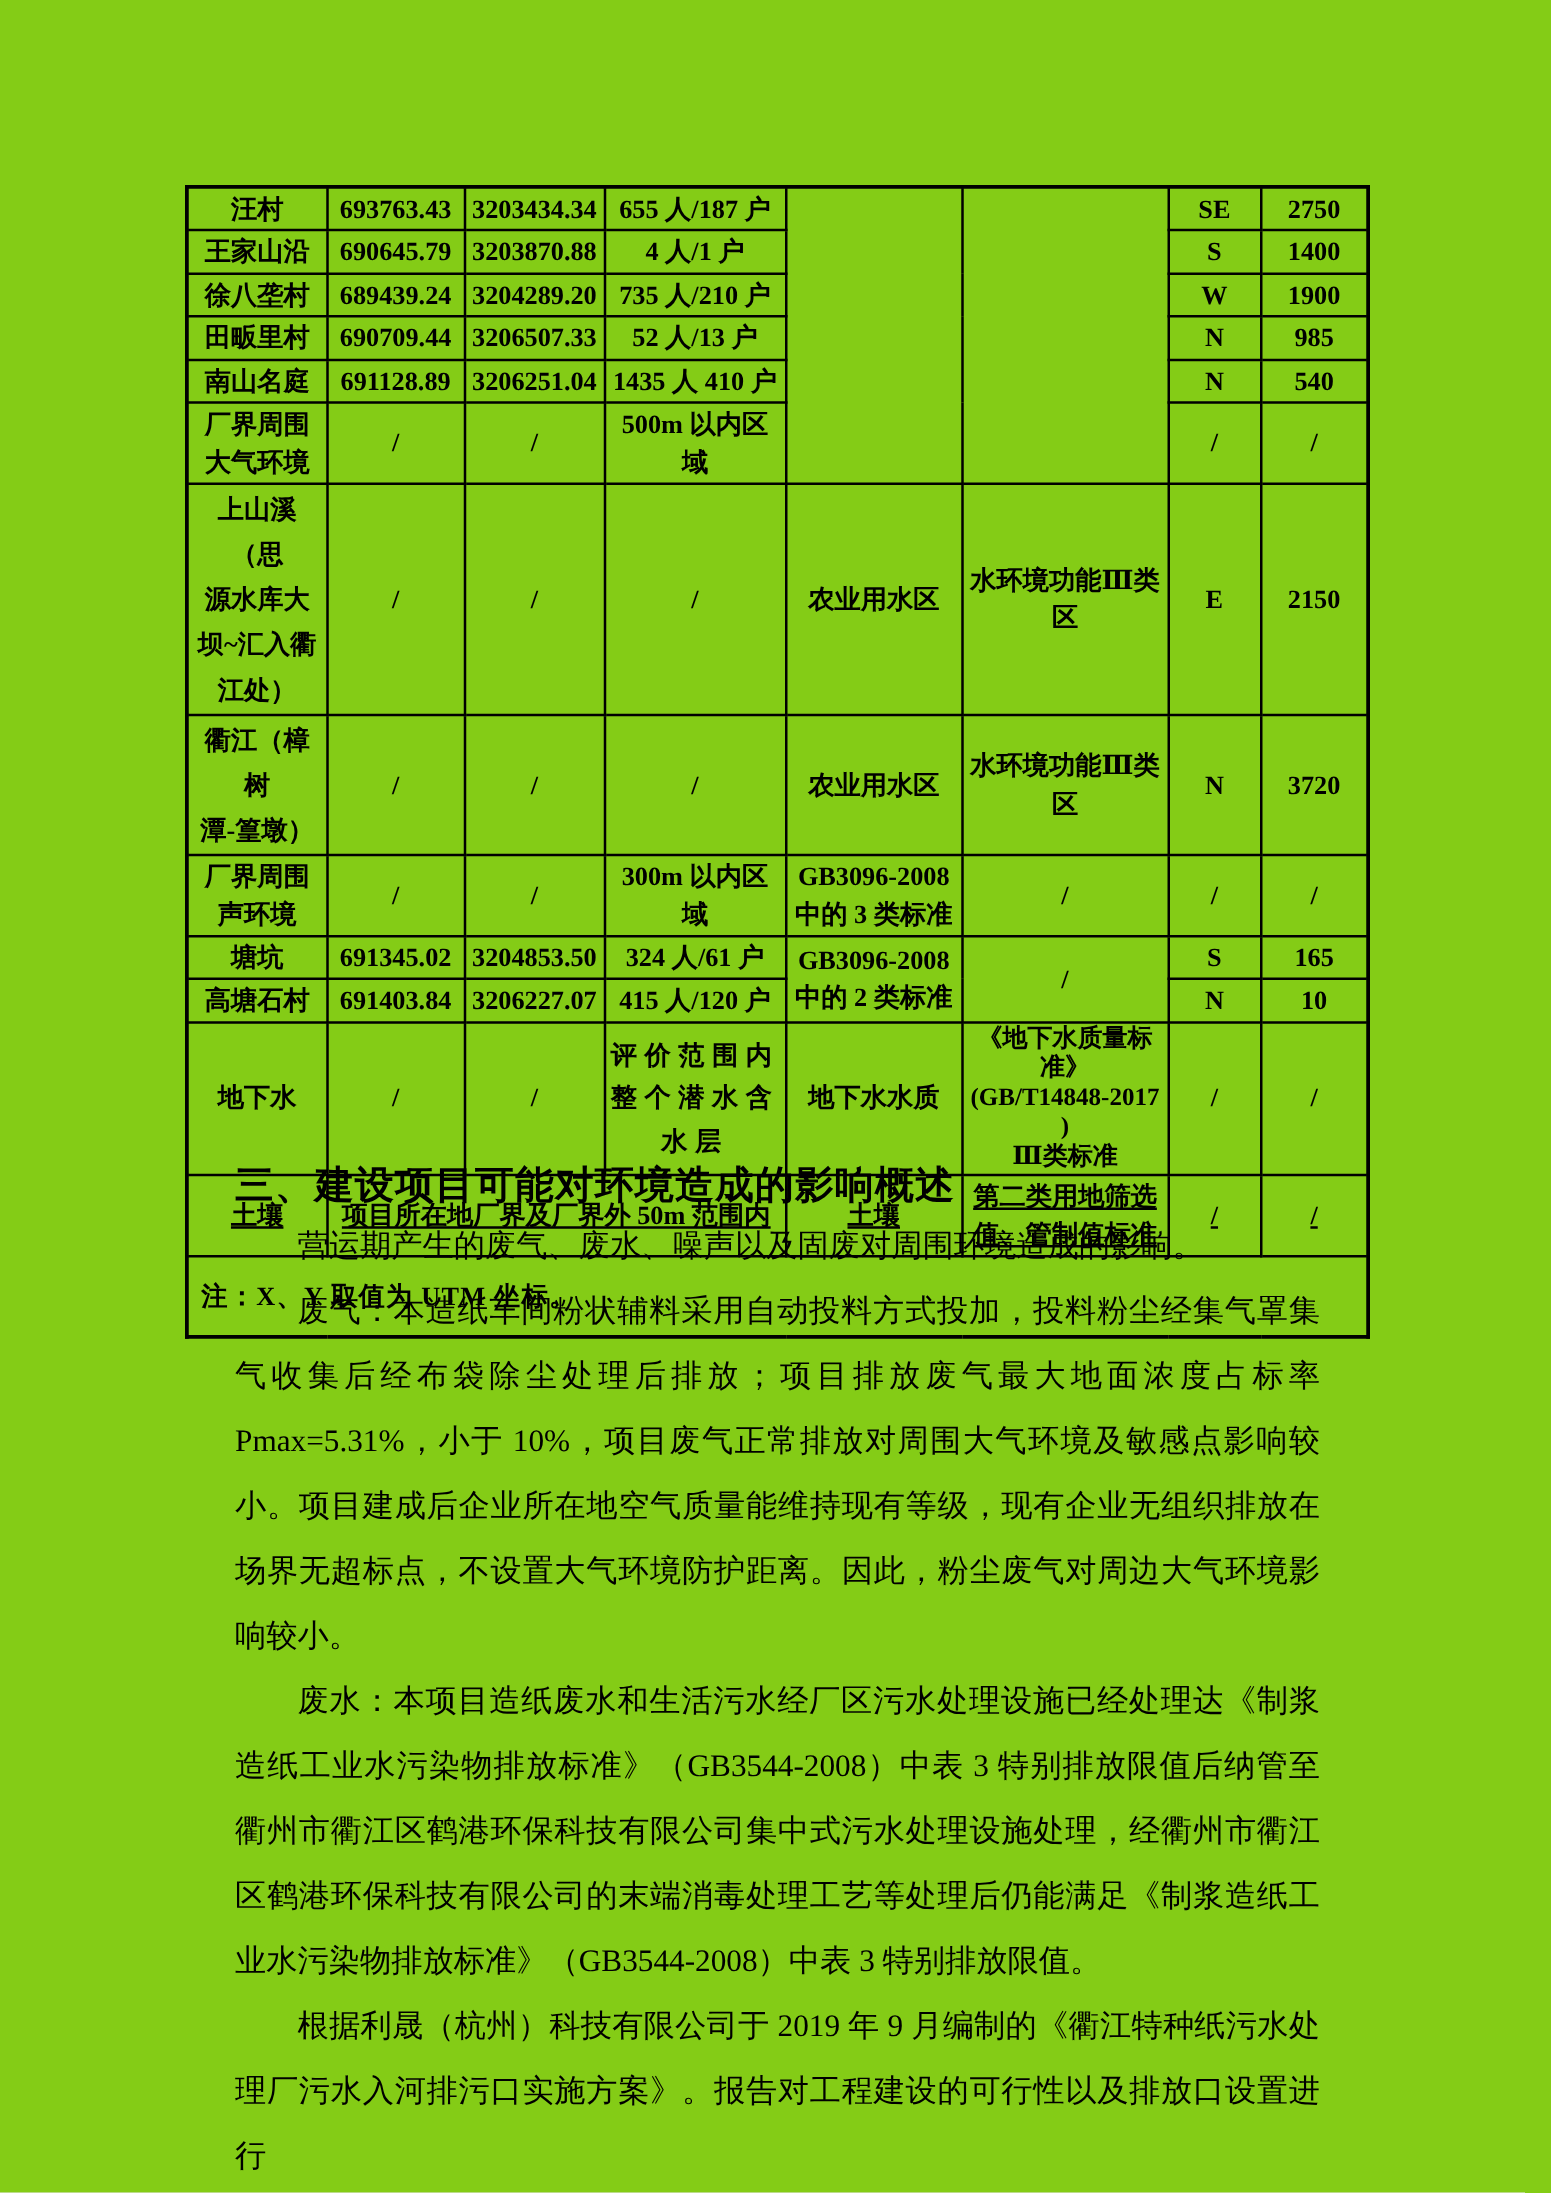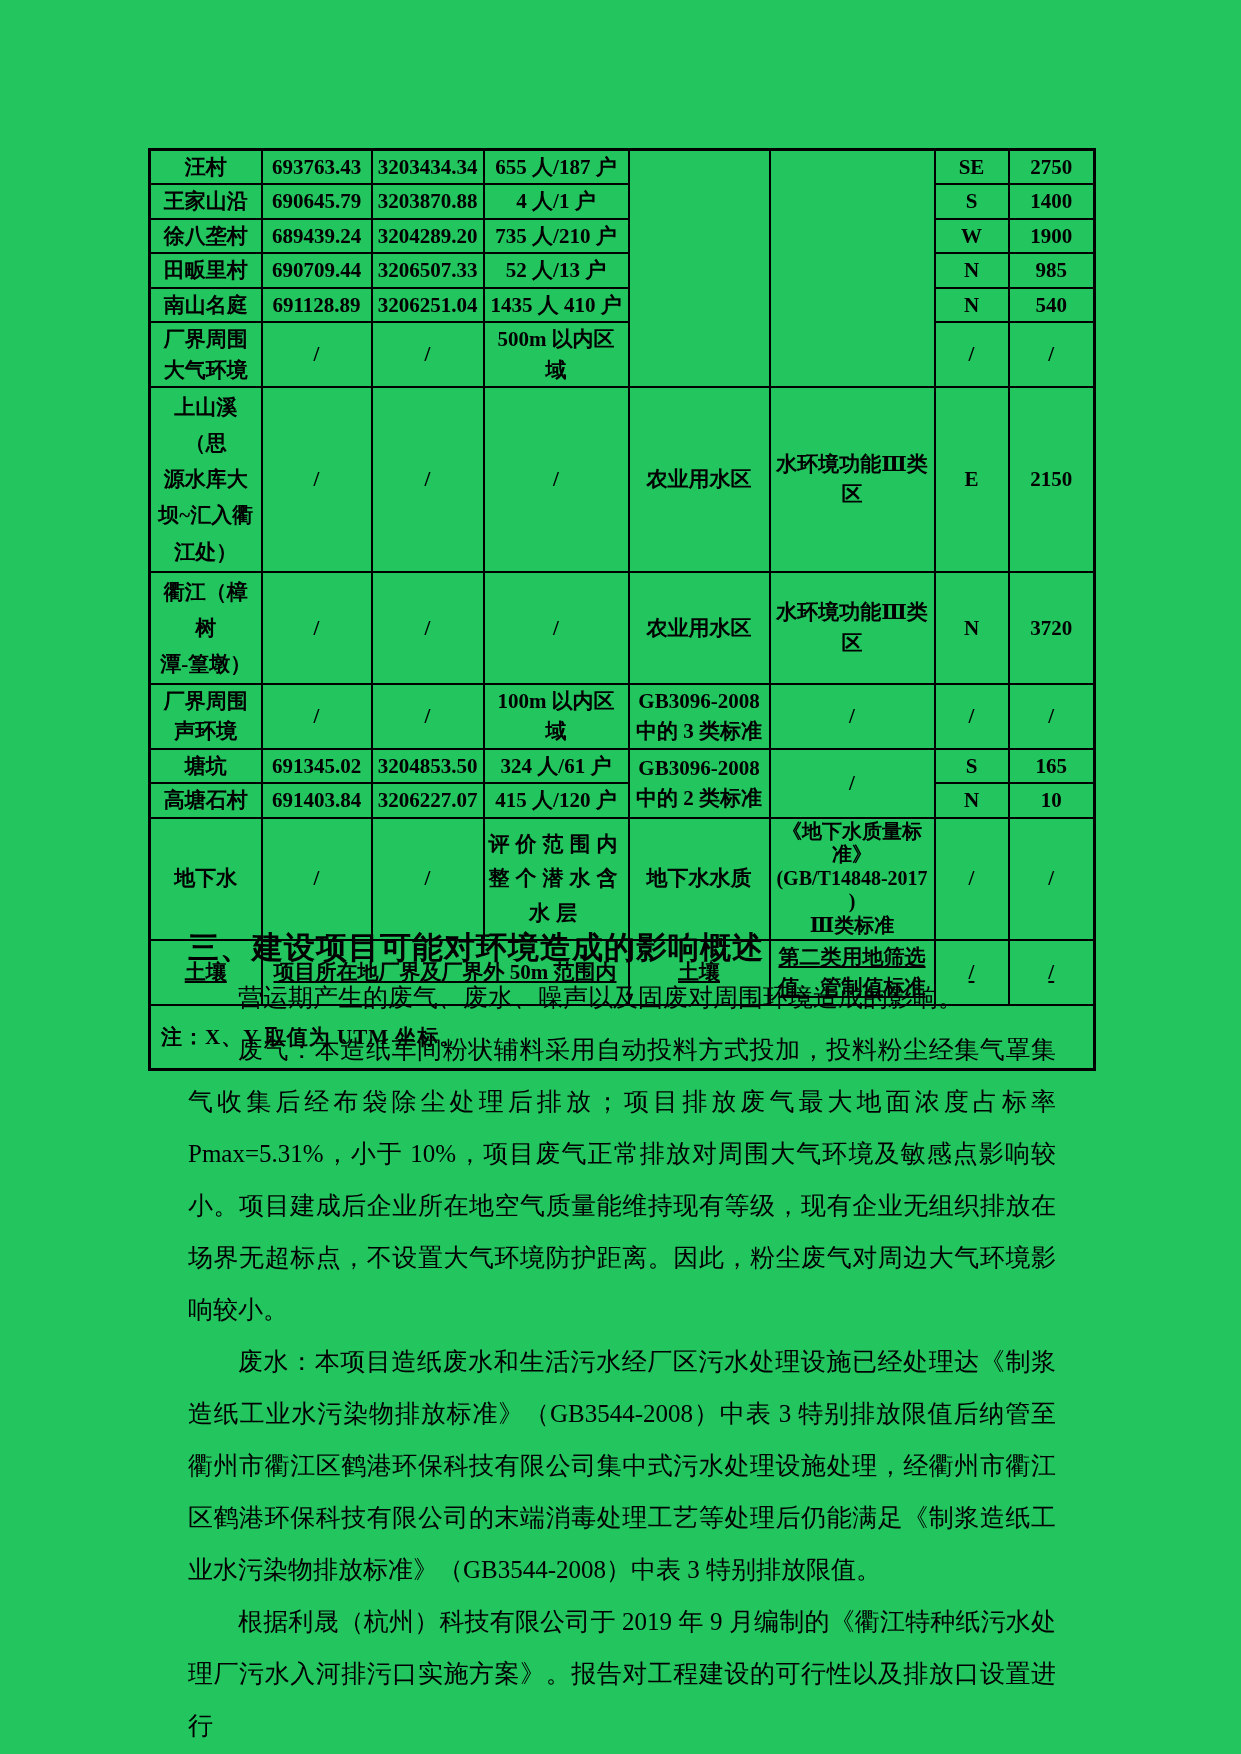--- a/index.html
+++ b/index.html
@@ -1,19 +1,19 @@
 <!DOCTYPE html>
 <html><head>
 <meta charset="utf-8">
 <style>
   html,body{margin:0;padding:0;background:#e8e8e8;}
   .page{
     position:relative;
     width:1241px;height:1754px;
-    background:#22c55e;
+    background:#84cc16;
     margin:0 auto;
     font-family:"Liberation Serif","DejaVu Serif",serif;
     color:#000;
     overflow:hidden;
   }
   
   .tablewrap{
     position:absolute;left:148px;top:148px;width:945px;
   }
   table.mon{
@@ -154,21 +154,21 @@
             <td>水环境功能Ⅲ类
 区</td>
             <td>N</td>
             <td>3720</td>
           </tr>
           <tr style="height: 62px;">
             <td>厂界周围
 声环境</td>
             <td>/</td>
             <td>/</td>
-            <td>100m 以内区域</td>
+            <td>300m 以内区域</td>
             <td>GB3096-2008
 中的 3 类标准</td>
             <td>/</td>
             <td>/</td>
             <td>/</td>
           </tr>
           <tr style="height: 33px;">
             <td>塘坑</td>
             <td>691345.02</td>
             <td>3204853.50</td>

